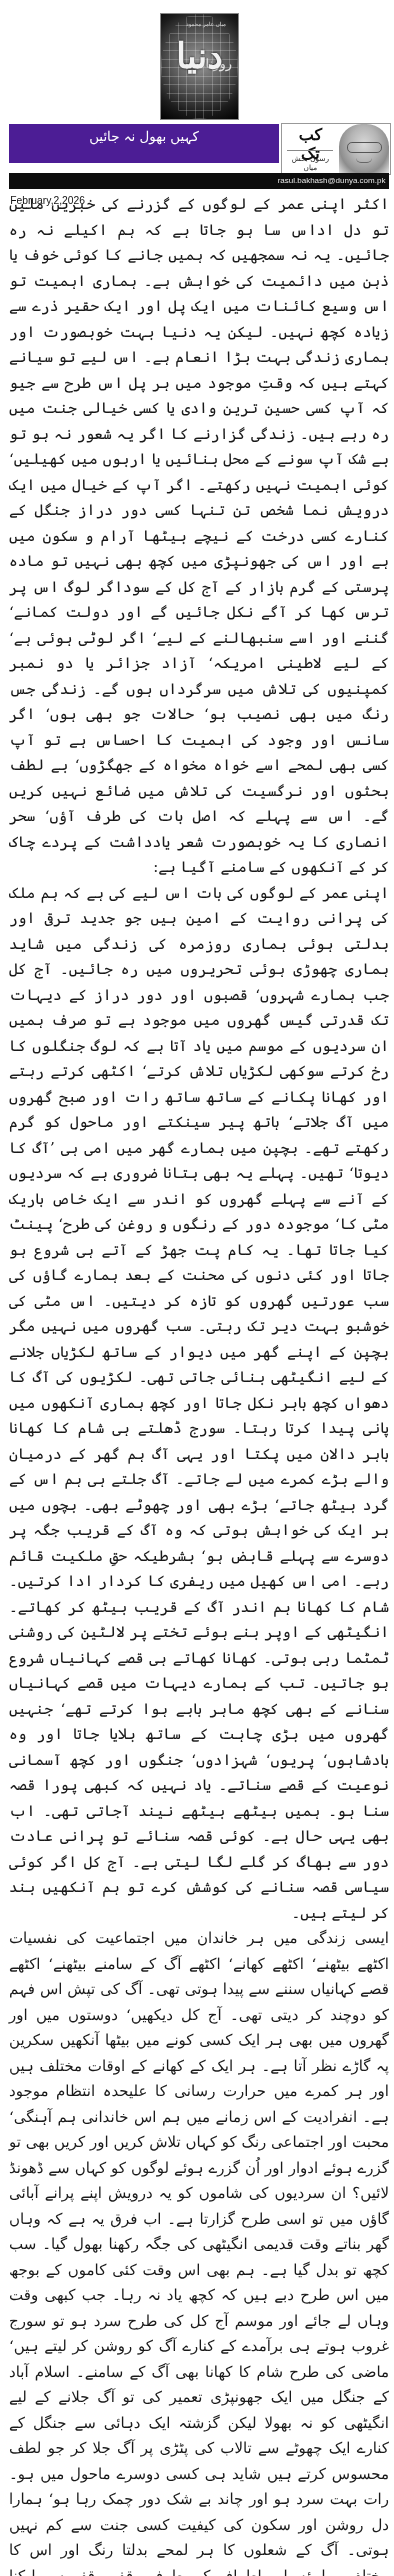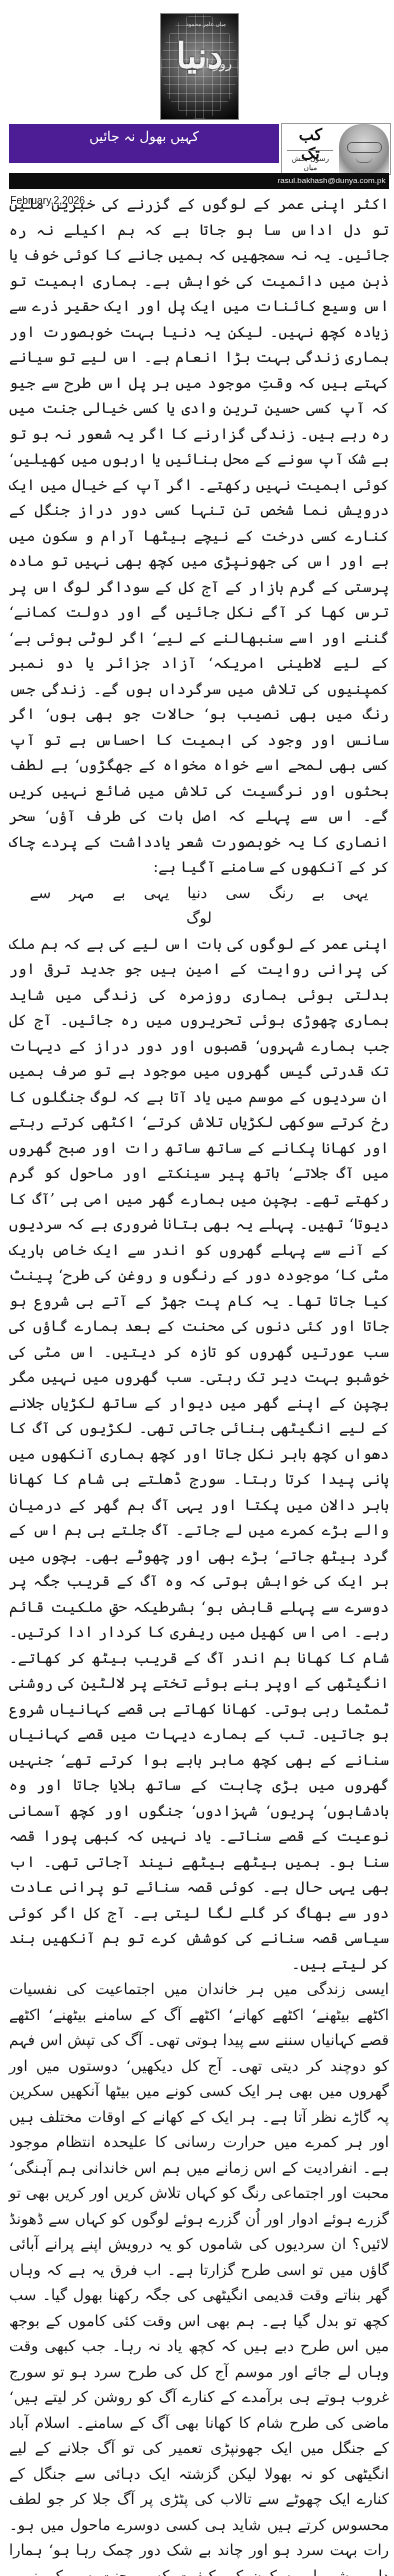--- a/index.html
+++ b/index.html
@@ -66,18 +66,17 @@
     <div class="mouth"></div>
   </div>
 </div>
 
 <div class="email-bar">
   <div class="email-text">rasul.bakhash@dunya.com.pk</div>
 </div>
 
 <div class="article">
   <p>اکثر اپنی عمر کے لوگوں کے گزرنے کی خبریں ملیں تو دل اداس سا ہو جاتا ہے کہ ہم اکیلے نہ رہ جائیں۔ یہ نہ سمجھیں کہ ہمیں جانے کا کوئی خوف یا ذہن میں دائمیت کی خواہش ہے۔ ہماری اہمیت تو اس وسیع کائنات میں ایک پل اور ایک حقیر ذرے سے زیادہ کچھ نہیں۔ لیکن یہ دنیا بہت خوبصورت اور ہماری زندگی بہت بڑا انعام ہے۔ اس لیے تو سیانے کہتے ہیں کہ وقتِ موجود میں ہر پل اس طرح سے جیو کہ آپ کسی حسین ترین وادی یا کسی خیالی جنت میں رہ رہے ہیں۔ زندگی گزارنے کا اگر یہ شعور نہ ہو تو بے شک آپ سونے کے محل بنائیں یا اربوں میں کھیلیں‘ کوئی اہمیت نہیں رکھتے۔ اگر آپ کے خیال میں ایک درویش نما شخص تن تنہا کسی دور دراز جنگل کے کنارے کسی درخت کے نیچے بیٹھا آرام و سکون میں ہے اور اس کی جھونپڑی میں کچھ بھی نہیں تو مادہ پرستی کے گرم بازار کے آج کل کے سوداگر لوگ اس پر ترس کھا کر آگے نکل جائیں گے اور دولت کمانے‘ گننے اور اسے سنبھالنے کے لیے‘ اگر لوٹی ہوئی ہے‘ کے لیے لاطینی امریکہ‘ آزاد جزائر یا دو نمبر کمپنیوں کی تلاش میں سرگرداں ہوں گے۔ زندگی جس رنگ میں بھی نصیب ہو‘ حالات جو بھی ہوں‘ اگر سانس اور وجود کی اہمیت کا احساس ہے تو آپ کسی بھی لمحے اسے خواہ مخواہ کے جھگڑوں‘ بے لطف بحثوں اور نرگسیت کی تلاش میں ضائع نہیں کریں گے۔ اس سے پہلے کہ اصل بات کی طرف آؤں‘ سحر انصاری کا یہ خوبصورت شعر یادداشت کے پردے چاک کر کے آنکھوں کے سامنے آگیا ہے:</p>
-  <p class="poem">یہی بے رنگ سی دنیا یہی بے مہر سے لوگ</p>
   <p>اپنی عمر کے لوگوں کی بات اس لیے کی ہے کہ ہم ملک کی پرانی روایت کے امین ہیں جو جدید ترقی اور بدلتی ہوئی ہماری روزمرہ کی زندگی میں شاید ہماری چھوڑی ہوئی تحریروں میں رہ جائیں۔ آج کل جب ہمارے شہروں‘ قصبوں اور دور دراز کے دیہات تک قدرتی گیس گھروں میں موجود ہے تو صرف ہمیں ان سردیوں کے موسم میں یاد آتا ہے کہ لوگ جنگلوں کا رخ کرتے سوکھی لکڑیاں تلاش کرتے‘ اکٹھی کرتے رہتے اور کھانا پکانے کے ساتھ ساتھ رات اور صبح گھروں میں آگ جلاتے‘ ہاتھ پیر سینکتے اور ماحول کو گرم رکھتے تھے۔ بچپن میں ہمارے گھر میں امی ہی ’آگ کا دیوتا‘ تھیں۔ پہلے یہ بھی بتانا ضروری ہے کہ سردیوں کے آنے سے پہلے گھروں کو اندر سے ایک خاص باریک مٹی کا‘ موجودہ دور کے رنگوں و روغن کی طرح‘ پینٹ کیا جاتا تھا۔ یہ کام پت جھڑ کے آتے ہی شروع ہو جاتا اور کئی دنوں کی محنت کے بعد ہمارے گاؤں کی سب عورتیں گھروں کو تازہ کر دیتیں۔ اس مٹی کی خوشبو بہت دیر تک رہتی۔ سب گھروں میں نہیں مگر بچپن کے اپنے گھر میں دیوار کے ساتھ لکڑیاں جلانے کے لیے انگیٹھی بنائی جاتی تھی۔ لکڑیوں کی آگ کا دھواں کچھ باہر نکل جاتا اور کچھ ہماری آنکھوں میں پانی پیدا کرتا رہتا۔ سورج ڈھلتے ہی شام کا کھانا باہر دالان میں پکتا اور یہی آگ ہم گھر کے درمیان والے بڑے کمرے میں لے جاتے۔ آگ جلتے ہی ہم اس کے گرد بیٹھ جاتے‘ بڑے بھی اور چھوٹے بھی۔ بچوں میں ہر ایک کی خواہش ہوتی کہ وہ آگ کے قریب جگہ پر دوسرے سے پہلے قابض ہو‘ بشرطیکہ حقِ ملکیت قائم رہے۔ امی اس کھیل میں ریفری کا کردار ادا کرتیں۔ شام کا کھانا ہم اندر آگ کے قریب بیٹھ کر کھاتے۔ انگیٹھی کے اوپر بنے ہوئے تختے پر لالٹین کی روشنی ٹمٹما رہی ہوتی۔ کھانا کھاتے ہی قصے کہانیاں شروع ہو جاتیں۔ تب کے ہمارے دیہات میں قصے کہانیاں سنانے کے بھی کچھ ماہر بابے ہوا کرتے تھے‘ جنہیں گھروں میں بڑی چاہت کے ساتھ بلایا جاتا اور وہ بادشاہوں‘ پریوں‘ شہزادوں‘ جنگوں اور کچھ آسمانی نوعیت کے قصے سناتے۔ یاد نہیں کہ کبھی پورا قصہ سنا ہو۔ ہمیں بیٹھے بیٹھے نیند آجاتی تھی۔ اب بھی یہی حال ہے۔ کوئی قصہ سنائے تو پرانی عادت دور سے بھاگ کر گلے لگا لیتی ہے۔ آج کل اگر کوئی سیاسی قصہ سنانے کی کوشش کرے تو ہم آنکھیں بند کر لیتے ہیں۔</p>
   <p>ایسی زندگی میں ہر خاندان میں اجتماعیت کی نفسیات اکٹھے بیٹھنے‘ اکٹھے کھانے‘ اکٹھے آگ کے سامنے بیٹھنے‘ اکٹھے قصے کہانیاں سننے سے پیدا ہوتی تھی۔ آگ کی تپش اس فہم کو دوچند کر دیتی تھی۔ آج کل دیکھیں‘ دوستوں میں اور گھروں میں بھی ہر ایک کسی کونے میں بیٹھا آنکھیں سکرین پہ گاڑے نظر آتا ہے۔ ہر ایک کے کھانے کے اوقات مختلف ہیں اور ہر کمرے میں حرارت رسانی کا علیحدہ انتظام موجود ہے۔ انفرادیت کے اس زمانے میں ہم اس خاندانی ہم آہنگی‘ محبت اور اجتماعی رنگ کو کہاں تلاش کریں اور کریں بھی تو گزرے ہوئے ادوار اور اُن گزرے ہوئے لوگوں کو کہاں سے ڈھونڈ لائیں؟ ان سردیوں کی شاموں کو یہ درویش اپنے پرانے آبائی گاؤں میں تو اسی طرح گزارتا ہے۔ اب فرق یہ ہے کہ وہاں گھر بناتے وقت قدیمی انگیٹھی کی جگہ رکھنا بھول گیا۔ سب کچھ تو بدل گیا ہے۔ ہم بھی اس وقت کئی کاموں کے بوجھ میں اس طرح دبے ہیں کہ کچھ یاد نہ رہا۔ جب کبھی وقت وہاں لے جائے اور موسم آج کل کی طرح سرد ہو تو سورج غروب ہوتے ہی برآمدے کے کنارے آگ کو روشن کر لیتے ہیں‘ ماضی کی طرح شام کا کھانا بھی آگ کے سامنے۔ اسلام آباد کے جنگل میں ایک جھونپڑی تعمیر کی تو آگ جلانے کے لیے انگیٹھی کو نہ بھولا لیکن گزشتہ ایک دہائی سے جنگل کے کنارے ایک چھوٹے سے تالاب کی پٹڑی پر آگ جلا کر جو لطف محسوس کرتے ہیں شاید ہی کسی دوسرے ماحول میں ہو۔ رات بہت سرد ہو اور چاند بے شک دور چمک رہا ہو‘ ہمارا دل روشن اور سکون کی کیفیت کسی جنت سے کم نہیں ہوتی۔ آگ کے شعلوں کا ہر لمحے بدلتا رنگ اور اس کا مختلف پہلوؤں اور اطراف کی طرف وقفے وقفے سے لپکنا عجیب کیفیت پیدا کرتا ہے۔ ہمارے لیے یہ فیصلہ کرنا مشکل ہو جاتا ہے کہ نظریں جنگل کی طرف سے چھن چھن کر آتی چاند کی روشنی کی طرف ہوں یا آگ کے ست رنگے شعلوں کی طرف۔</p>
 
 </div>
 
 
 </body></html>

